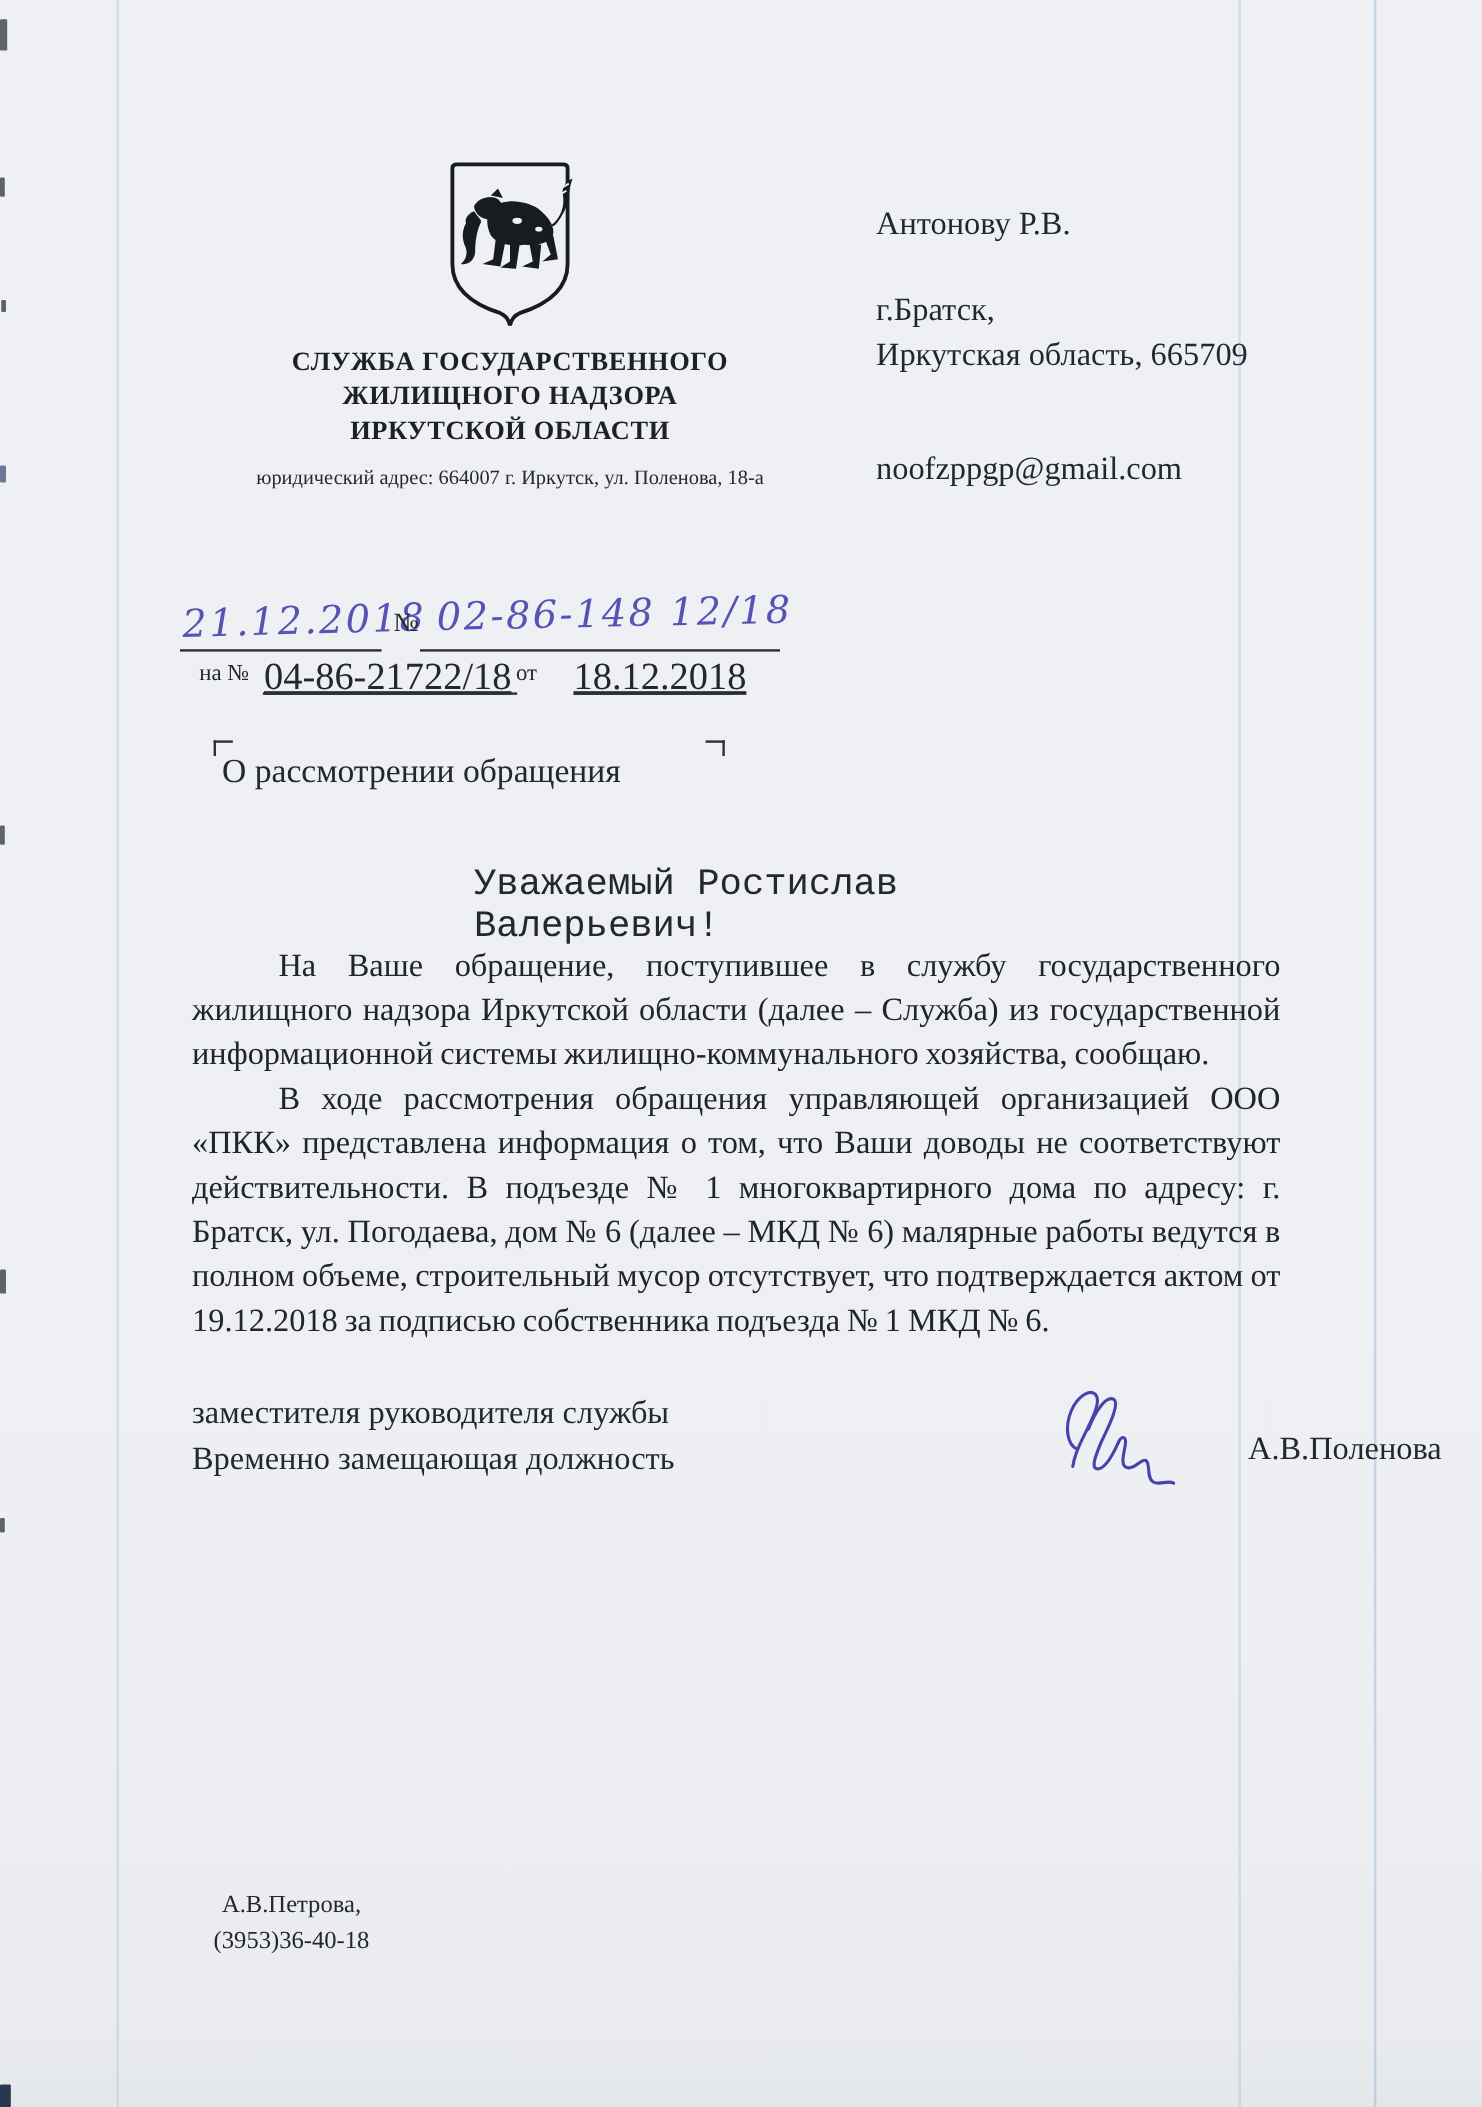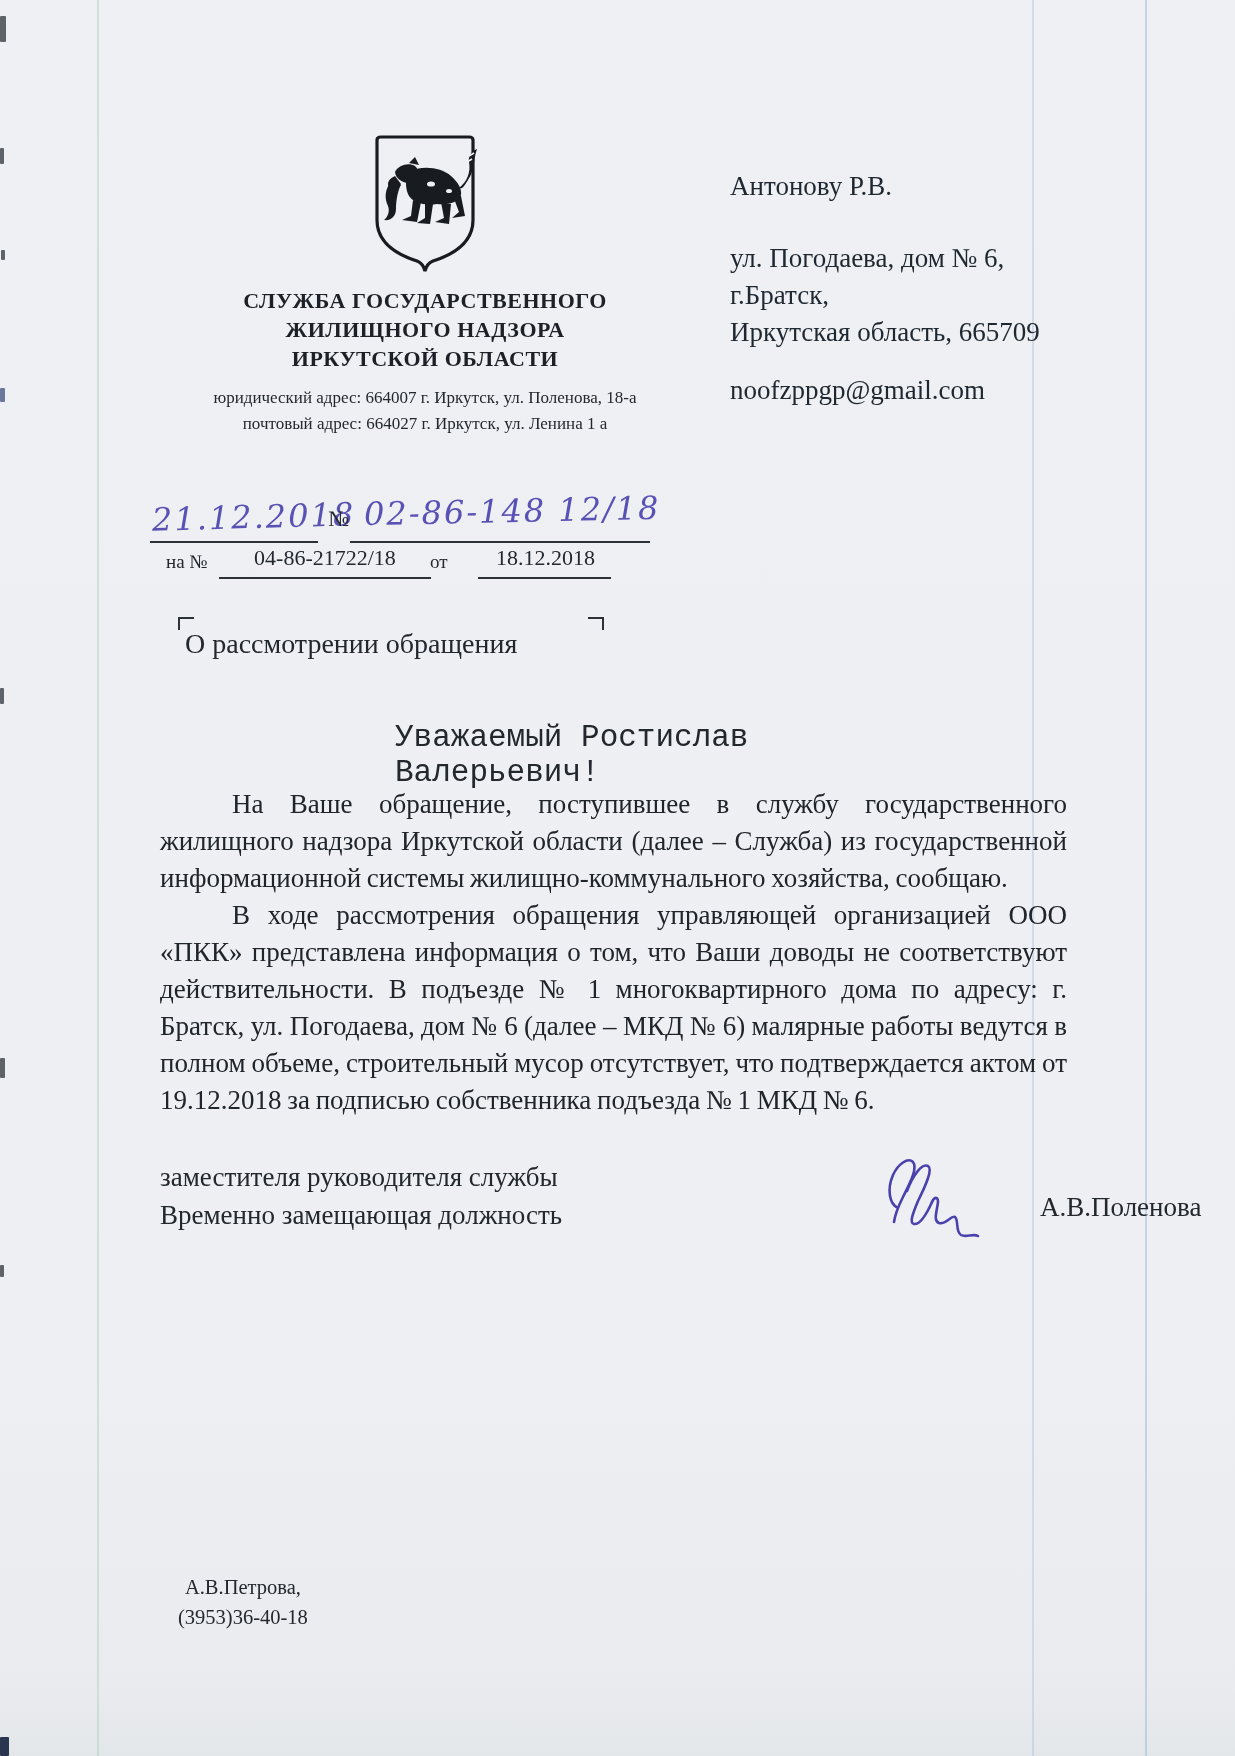--- a/index.html
+++ b/index.html
@@ -25,21 +25,21 @@
   .addr{left:145px;width:560px;text-align:center;font-size:17px;color:#23272e;}
   .addr-lg{left:145px;width:560px;text-align:center;font-size:19px;color:#23272e;}
   .site u{text-decoration:underline;}
   
   .hand{font-style:italic;color:#5a51b5;font-family:"DejaVu Serif","Liberation Serif",serif;}
   .hand-date{left:152px;top:498px;font-size:32px;letter-spacing:2px;transform:rotate(-1.6deg);}
   .hand-num{left:364px;top:492px;font-size:32px;letter-spacing:2px;transform:rotate(-1.2deg);}
   .no-sign{left:328px;top:506px;font-size:22px;}
   .uline{position:absolute;height:2px;background:#2d3138;}
   .ref-label{font-size:19px;}
-  .ref-value{font-size:22px;text-align:center;}
+  .ref-value{font-size:32px;text-decoration:underline;}
   
   .corner{position:absolute;width:14px;height:11px;border-top:2px solid #2d3138;}
   .corner.l{border-left:2px solid #2d3138;}
   .corner.r{border-right:2px solid #2d3138;}
   .subject{left:185px;top:628px;font-size:28px;}
   
   .recipient{left:730px;width:420px;font-size:27px;line-height:37px;color:#1f2730;}
   
   .salutation{left:395px;top:720px;width:440px;font-size:31px;font-family:Liberation Mono, monospace;}
   .body-text{left:160px;top:786px;width:907px;font-size:27px;line-height:37px;
@@ -87,38 +87,36 @@
     <path d="M104,24 l5,-3 M102,30 l5,-3" stroke="#eef0f3" stroke-width="1.6" fill="none"></path>
   </svg>
 
   <div class="abs org-name">
     <div>СЛУЖБА ГОСУДАРСТВЕННОГО</div>
     <div>ЖИЛИЩНОГО НАДЗОРА</div>
     <div>ИРКУТСКОЙ ОБЛАСТИ</div>
   </div>
 
   <div class="abs addr" style="top:388px;">юридический адрес: 664007 г. Иркутск, ул. Поленова, 18-а</div>
-  <div class="abs addr" style="top:414px;">почтовый адрес: 664027 г. Иркутск, ул. Ленина 1 а</div>
 
   <div class="abs hand hand-date">21.12.2018</div>
   <div class="abs no-sign">№</div>
   <div class="abs hand hand-num">02-86-148 12/18</div>
   <div class="uline" style="left:150px;top:541px;width:168px;"></div>
   <div class="uline" style="left:350px;top:541px;width:300px;"></div>
 
   <div class="abs ref-label" style="left:166px;top:551px;">на №</div>
   <div class="abs ref-value" style="left:220px;top:545px;width:210px;">04-86-21722/18</div>
   <div class="abs ref-label" style="left:430px;top:551px;">от</div>
   <div class="abs ref-value" style="left:478px;top:545px;width:135px;">18.12.2018</div>
   <div class="uline" style="left:219px;top:577px;width:212px;"></div>
   <div class="uline" style="left:478px;top:577px;width:133px;"></div>
 
   <div class="abs recipient" style="top:168px;">Антонову Р.В.</div>
   <div class="abs recipient" style="top:240px;">
-    <div>ул. Погодаева, дом № 6,</div>
     <div>г.Братск,</div>
     <div>Иркутская область, 665709</div>
   </div>
   <div class="abs recipient" style="top:372px;">noofzppgp@gmail.com</div>
 
   <div class="corner l" style="left:178px;top:617px;"></div>
   <div class="corner r" style="left:588px;top:617px;"></div>
   <div class="abs subject">О рассмотрении обращения</div>
 
   <div class="abs salutation">Уважаемый Ростислав Валерьевич!</div>

